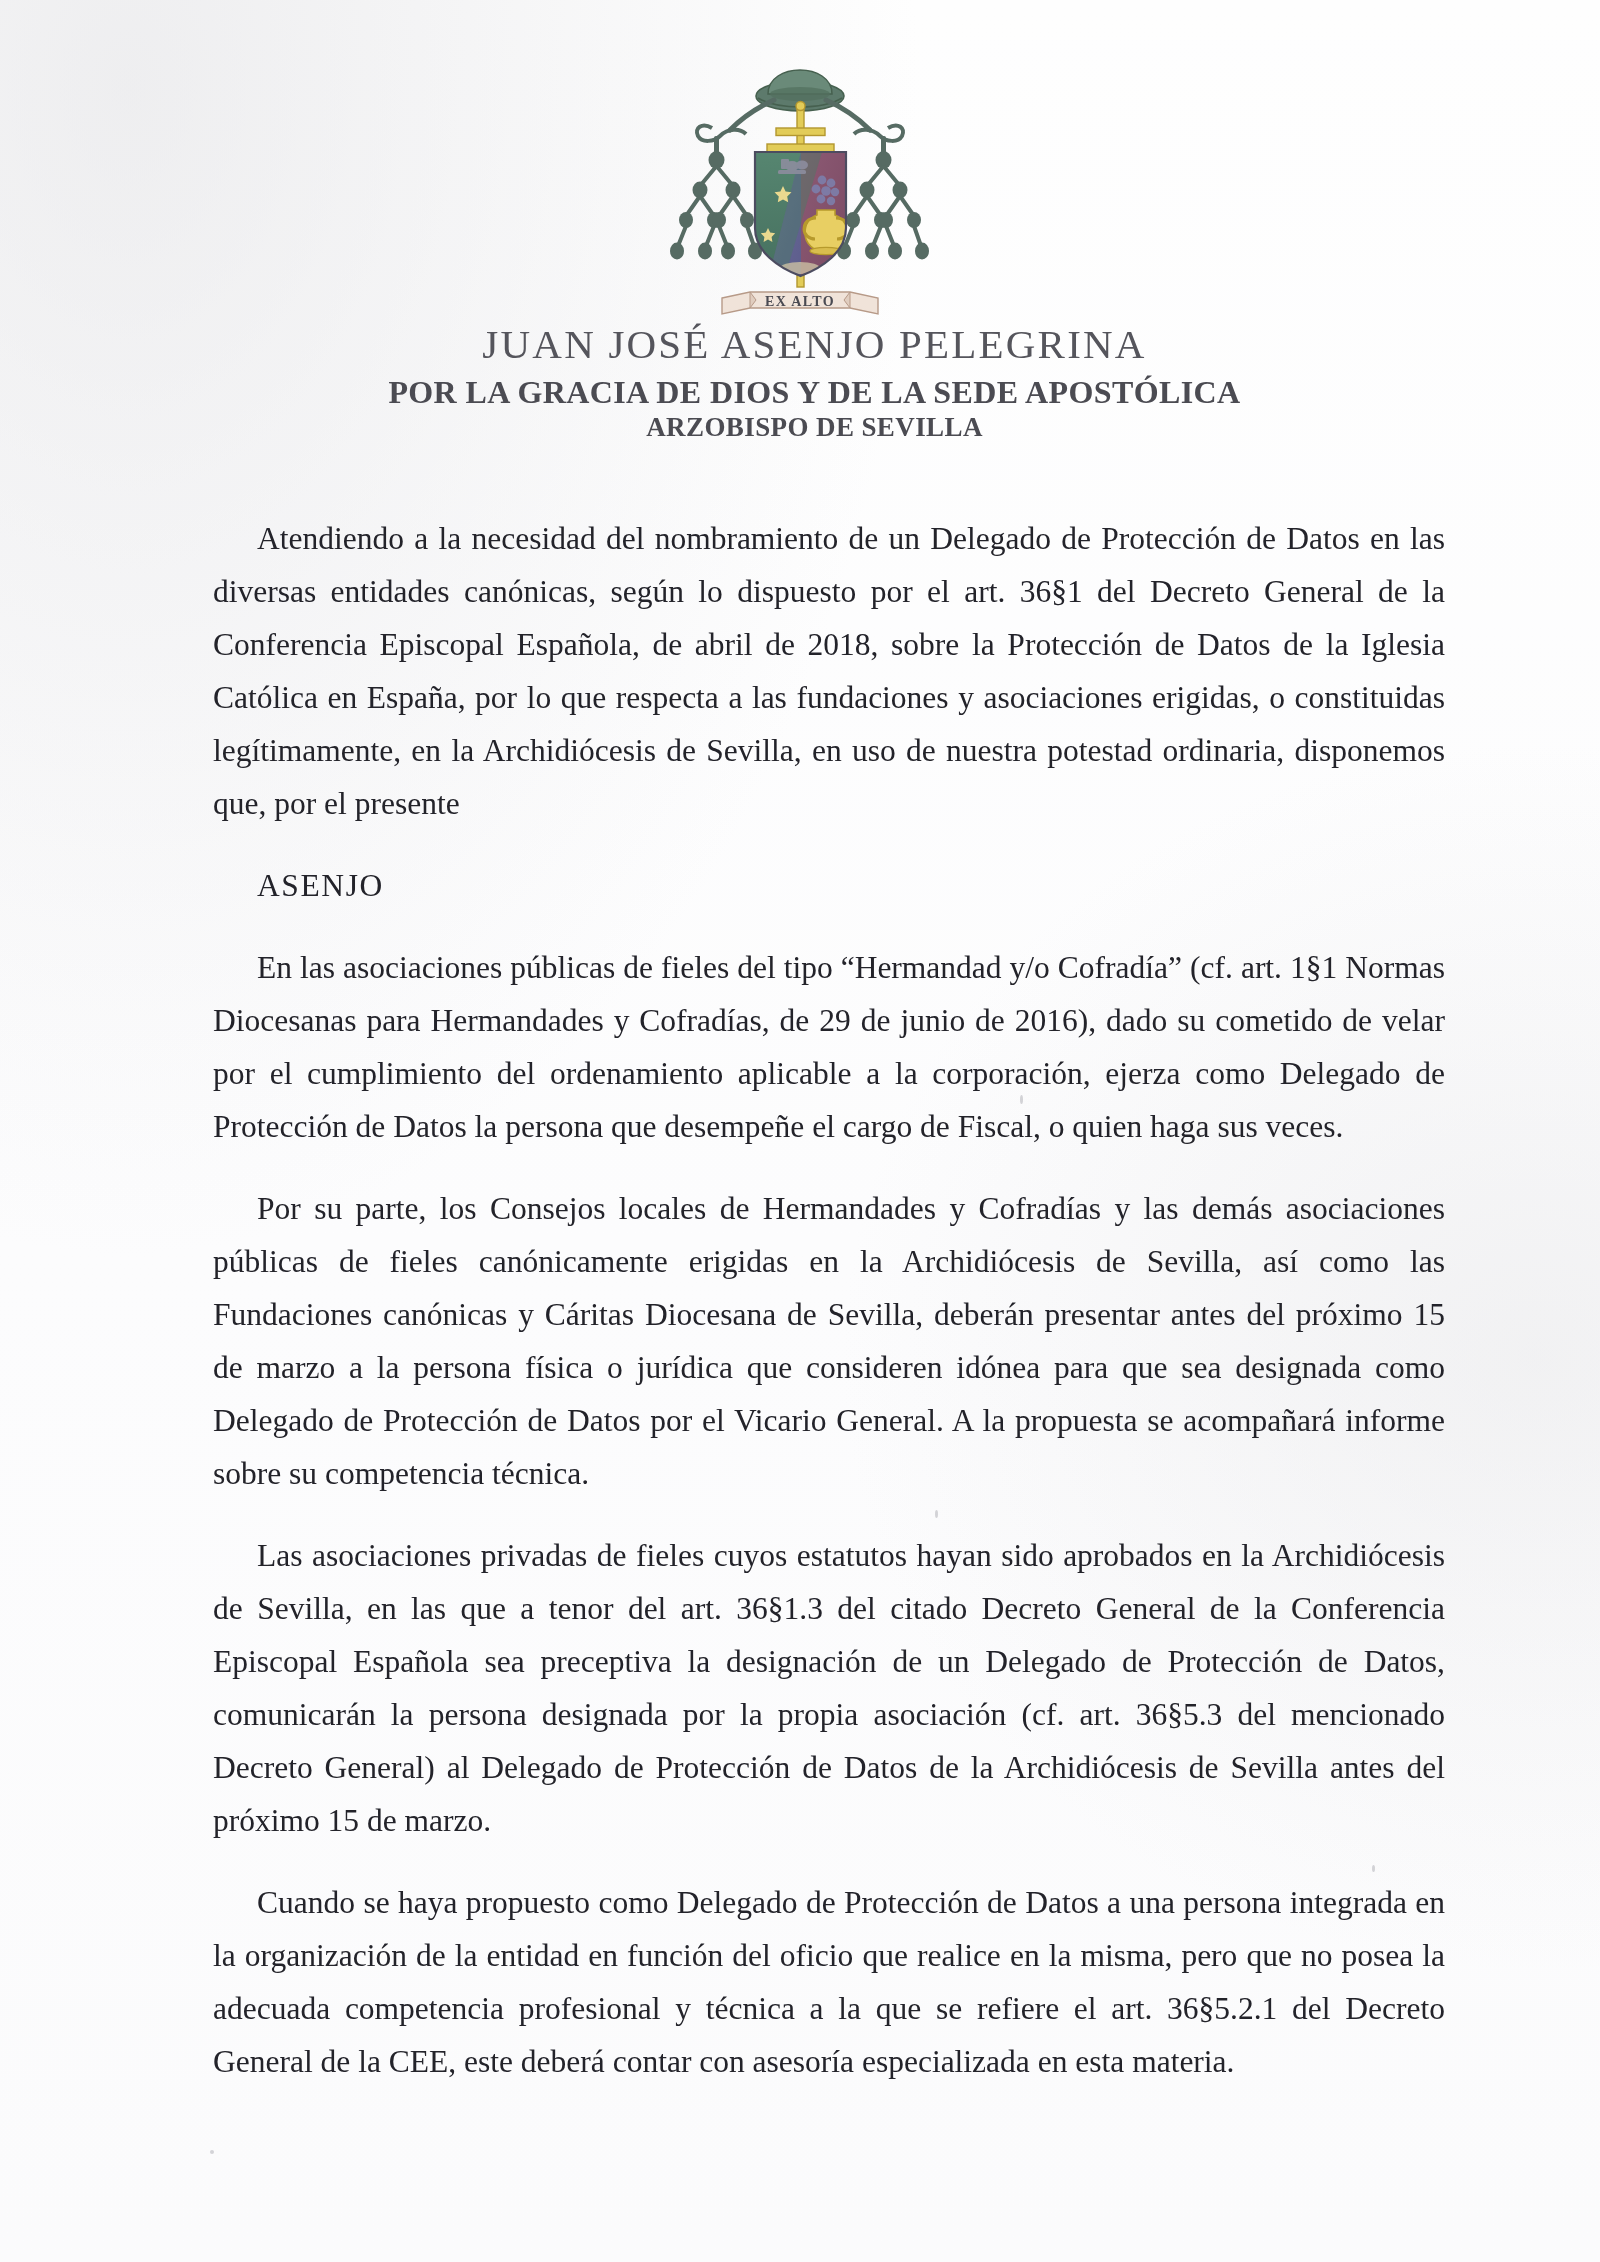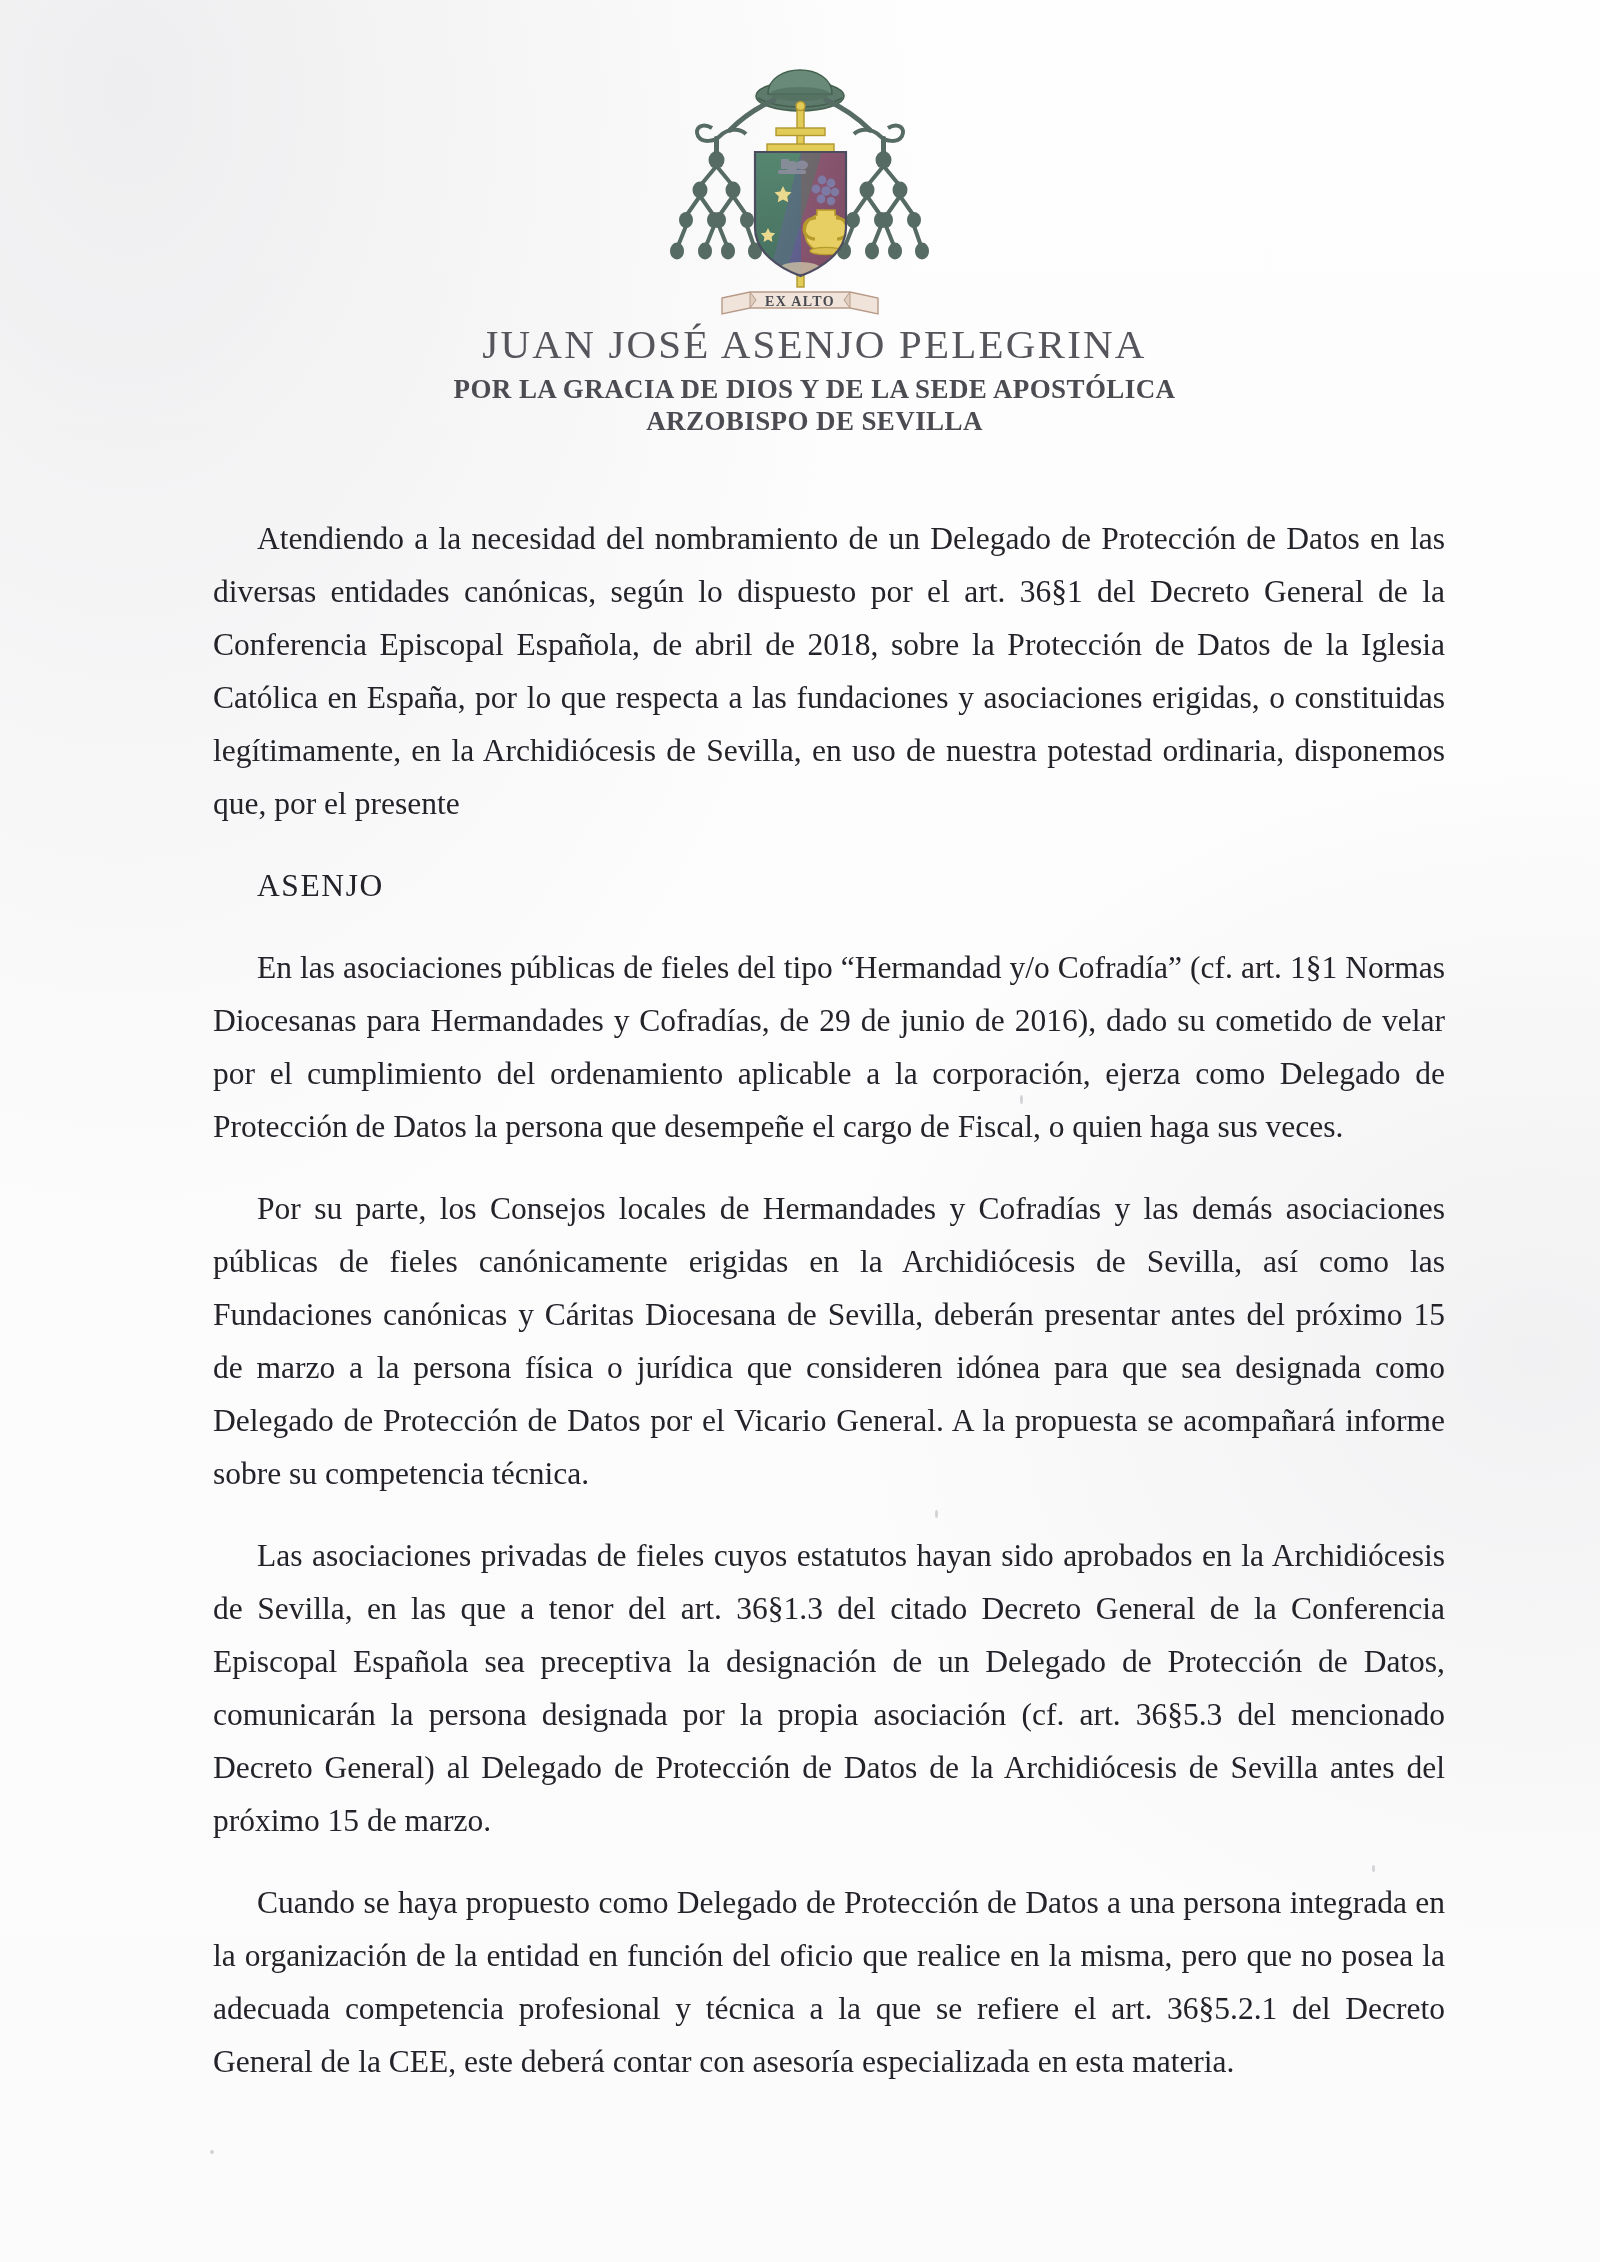--- a/index.html
+++ b/index.html
@@ -52,21 +52,21 @@
   .name-line {
     font-family: "Liberation Serif", "DejaVu Serif", serif;
     font-size: 41px;
     letter-spacing: 2.2px;
     color: #55555c;
     line-height: 1.12;
     white-space: nowrap;
   }
   .sub-line-1 {
     font-family: "Liberation Serif", "DejaVu Serif", serif;
-    font-size: 27px;
+    font-size: 32px;
     font-weight: 700;
     letter-spacing: 0.4px;
     color: #4b4b52;
     margin-top: 6px;
     line-height: 1.16;
     white-space: nowrap;
   }
   .sub-line-2 {
     font-family: Liberation Serif, serif;
     font-size: 27px;

